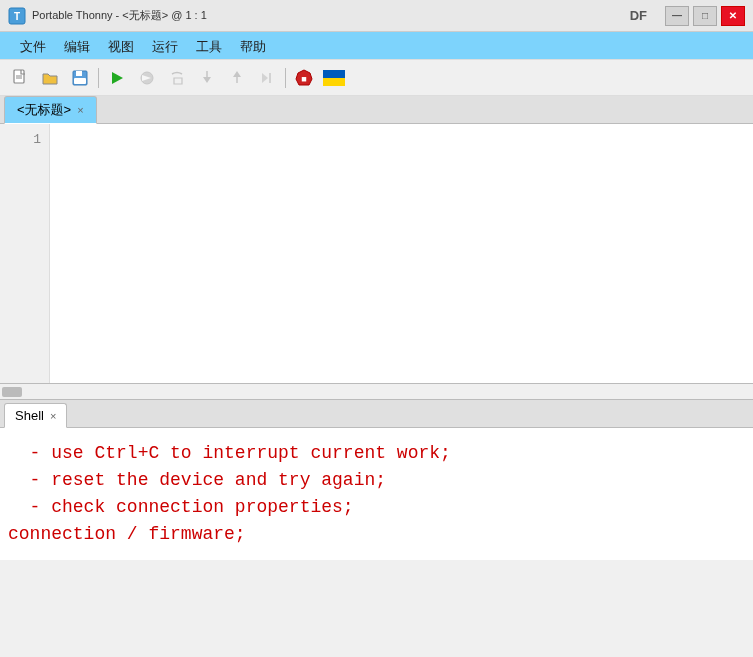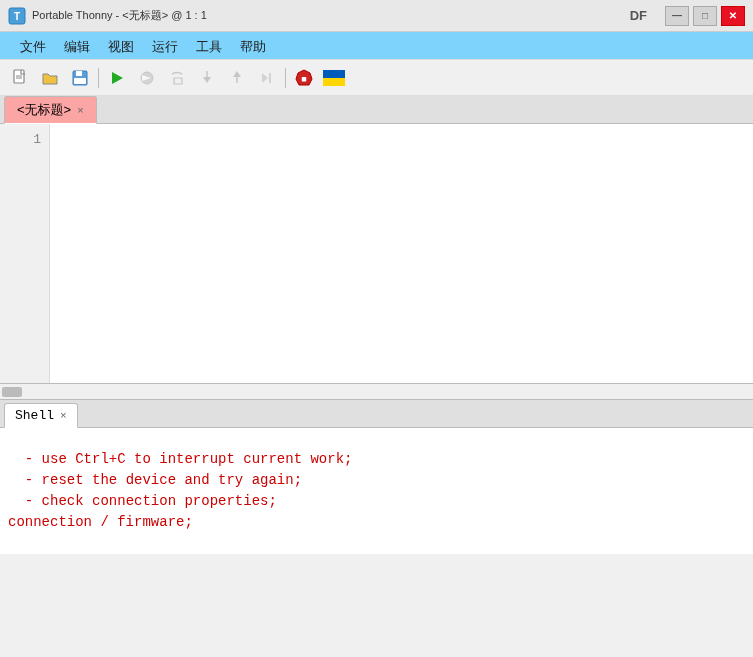--- a/index.html
+++ b/index.html
@@ -101,21 +101,21 @@
       padding: 4px 12px;
       cursor: pointer;
       font-size: 13px;
       display: flex;
       align-items: center;
       gap: 6px;
       border-radius: 3px 3px 0 0;
     }
 
     .tab.active {
-      background: #fca5a5;
+      background: #7dd3fc;
       border-bottom: 1px solid white;
       margin-bottom: -1px;
     }
 
     .tab-close {
       font-size: 11px;
       color: #666;
       cursor: pointer;
     }
 
@@ -169,42 +169,41 @@
       border-radius: 2px;
     }
 
     #shell-tab-bar {
       background: #e0e0e0;
       height: 28px;
       display: flex;
       align-items: flex-end;
       padding: 0 4px;
       border-bottom: 1px solid #bbb;
-      font-family: Liberation Mono, monospace;
     }
 
     .shell-tab {
       background: white;
       border: 1px solid #bbb;
       border-bottom: 1px solid white;
       padding: 4px 10px;
       cursor: pointer;
       font-size: 13px;
       display: flex;
       align-items: center;
       gap: 6px;
       border-radius: 3px 3px 0 0;
       margin-bottom: -1px;
     }
 
     #shell-output {
       flex: 1;
-      padding: 21px 8px;
+      padding: 12px 8px;
       font-family: 'Courier New', monospace;
-      font-size: 14px;
+      font-size: 18px;
       color: #cc0000;
       overflow-y: auto;
       background: white;
       line-height: 1.5;
     }
 
     .shell-line {
       display: block;
       white-space: pre-wrap;
       word-break: break-all;

